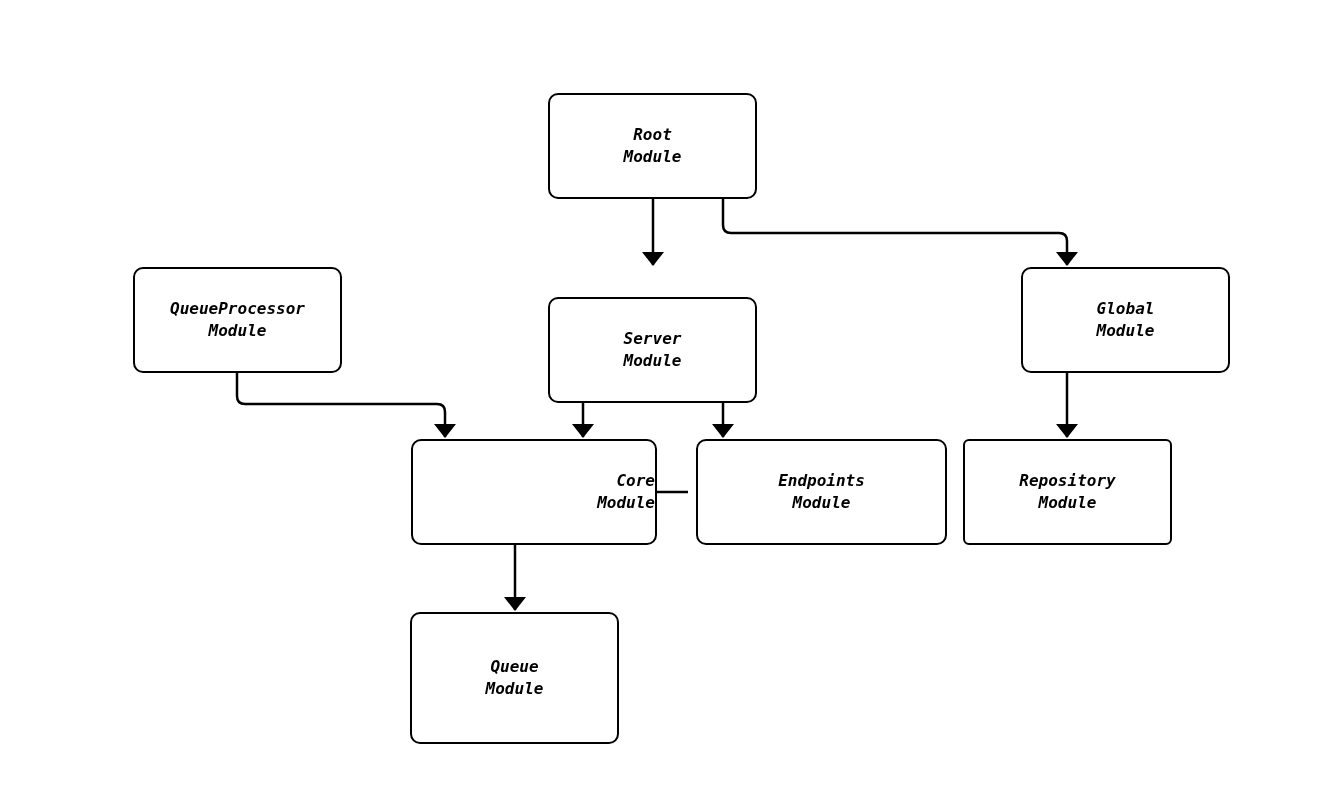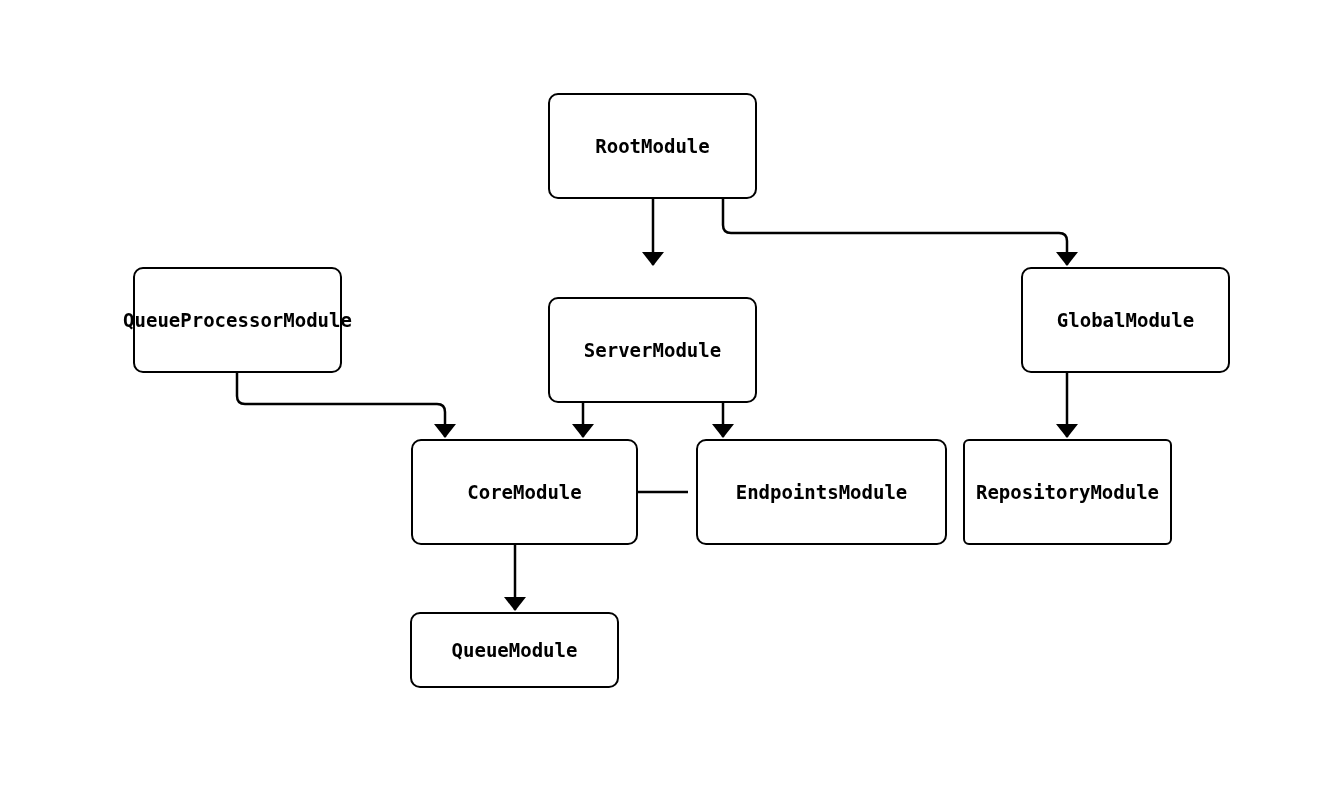--- a/index.html
+++ b/index.html
@@ -28,27 +28,29 @@
     stroke-width: 2.5;
   }
   .node {
     position: absolute;
     box-sizing: border-box;
     border: 2.5px solid #000000;
     border-radius: 10px;
     background: #ffffff;
     color: #000000;
     display: flex;
+    flex-direction: column;
     align-items: center;
     justify-content: center;
     font-weight: bold;
-    font-size: 19px;
+    font-size: 16px;
     line-height: 22px;
     text-align: center;
     white-space: nowrap;
+    font-style: italic;
   }
 </style>
 </head>
 <body>
 
 <div id="canvas">
   <svg id="edges-layer" viewBox="0 0 1337 809" xmlns="http://www.w3.org/2000/svg">
     <defs>
       <marker id="arrowhead" viewBox="0 0 14 24" refX="13" refY="12" markerWidth="14" markerHeight="24" orient="auto" markerUnits="userSpaceOnUse">
         <path d="M0,1 L14,12 L0,23 Z" fill="#000000"></path>
@@ -73,30 +75,30 @@
         <div>Module</div>
       </div>
       <div class="node" style="left: 548px; top: 267px; width: 209px; height: 106px; margin-top: 30px;">
         <div>Server</div>
         <div>Module</div>
       </div>
       <div class="node" style="left: 1021px; top: 267px; width: 209px; height: 106px;">
         <div>Global</div>
         <div>Module</div>
       </div>
-      <div class="node" style="left: 411px; top: 439px; width: 227px; height: 106px;">
+      <div class="node" style="left: 411px; top: 439px; width: 246px; height: 106px; align-items: flex-end;">
         <div>Core</div>
         <div>Module</div>
       </div>
       <div class="node" style="left: 696px; top: 439px; width: 251px; height: 106px;">
         <div>Endpoints</div>
         <div>Module</div>
       </div>
       <div class="node" style="left: 963px; top: 439px; width: 209px; height: 106px; border-radius: 6px;">
         <div>Repository</div>
         <div>Module</div>
       </div>
-      <div class="node" style="left: 410px; top: 612px; width: 209px; height: 76px;">
+      <div class="node" style="left: 410px; top: 612px; width: 209px; height: 132px;">
         <div>Queue</div>
         <div>Module</div>
       </div>
     </div>
 </div>
 
 </body></html>

